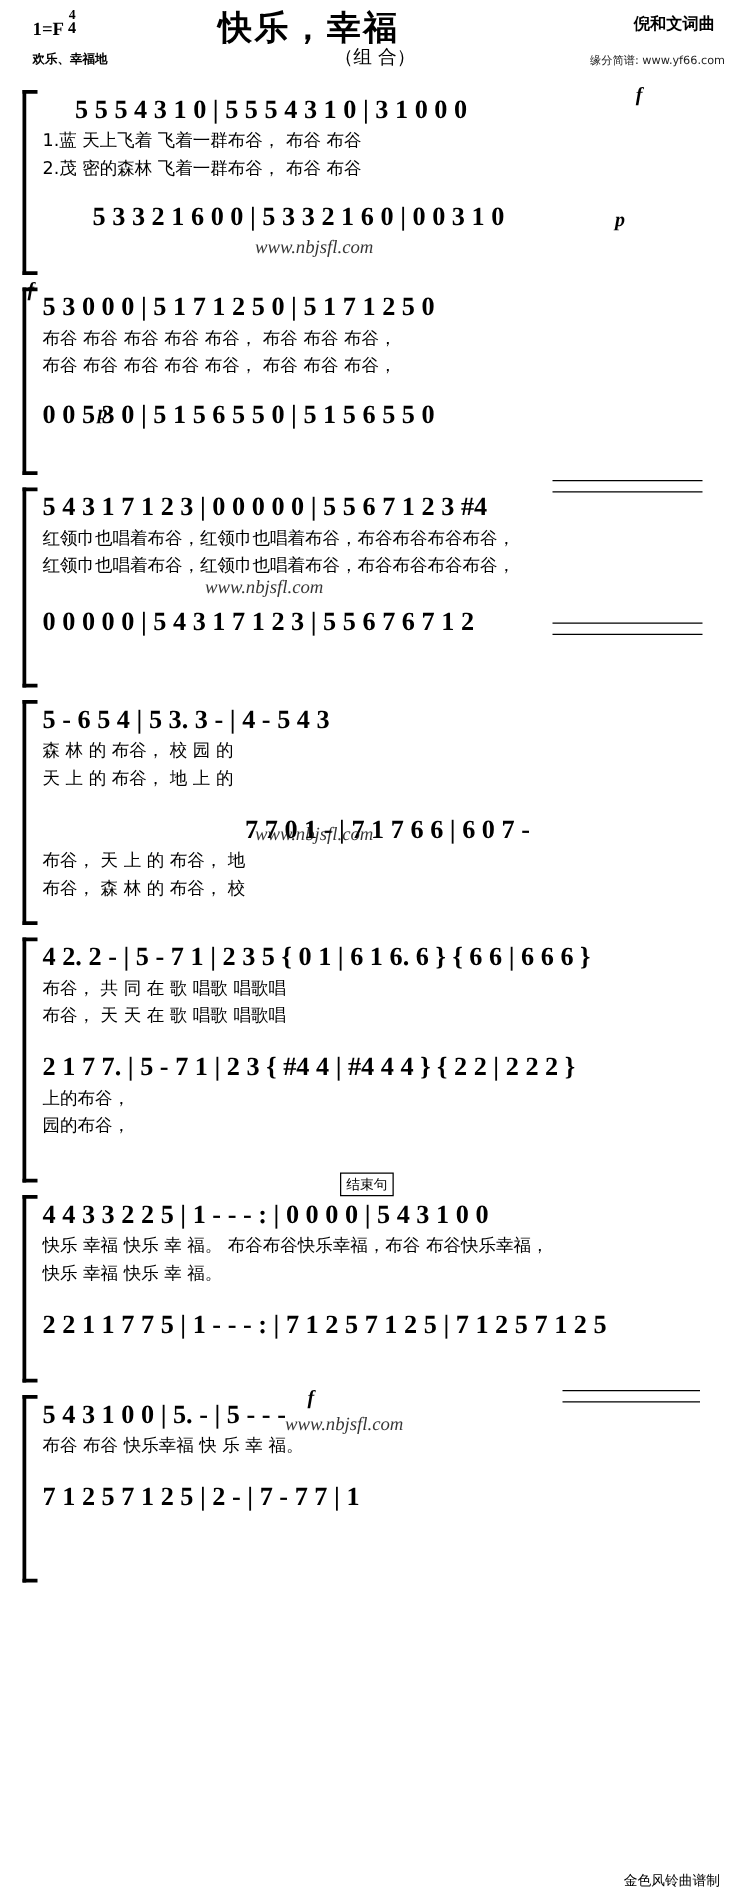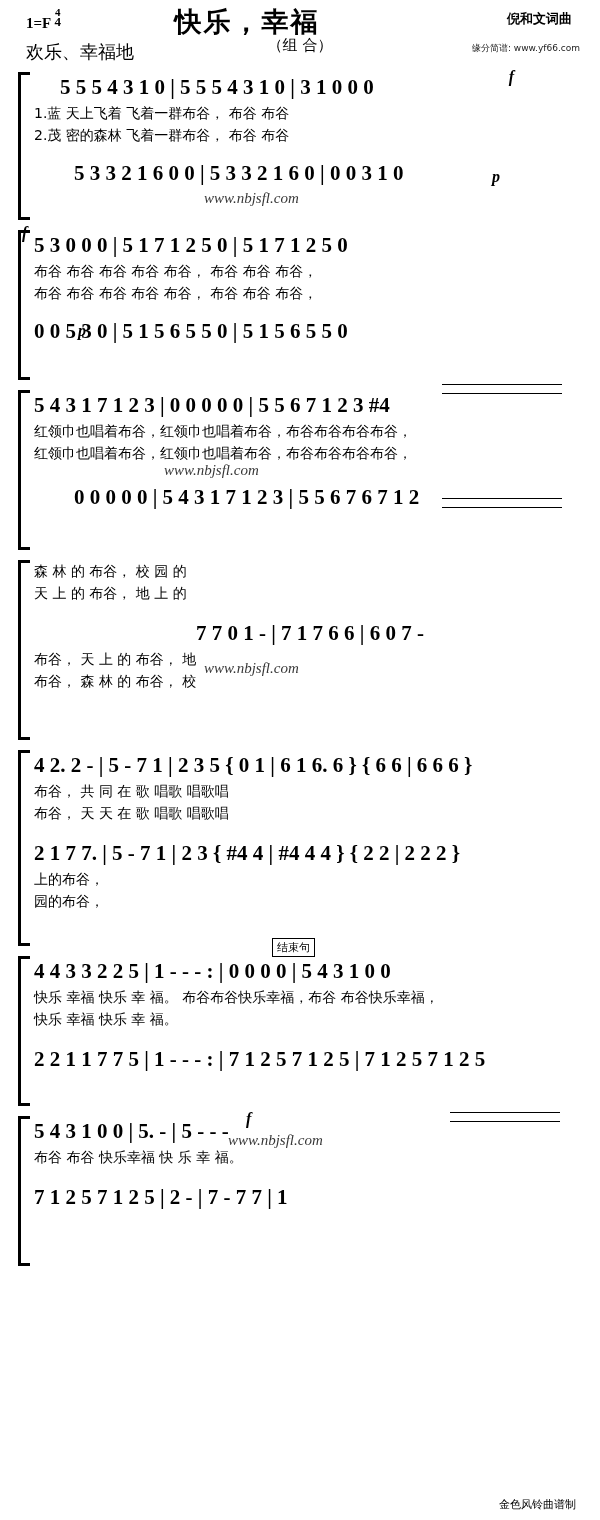--- a/index.html
+++ b/index.html
@@ -11,21 +11,21 @@
     position:relative;
     overflow:hidden;
   }
   .sheet{position:relative;width:600px;height:1520px;}
 
   
   .hdr{position:relative;height:72px;}
   .key{position:absolute;left:26px;top:10px;font-weight:bold;font-size:15px;font-family:"Liberation Serif",serif;}
   .key .ts{display:inline-block;position:relative;top:-2px;font-size:13px;line-height:9px;text-align:center;}
   .key .ts b{display:block;font-size:11px;}
-  .mood{position:absolute;left:26px;top:40px;font-weight:normal;font-size:18px;text-align:center;}
+  .mood{position:absolute;left:26px;top:40px;font-weight:bold;font-size:10px;text-align:center;}
   .title{position:absolute;left:0;top:4px;width:494px;text-align:center;font-size:27px;font-weight:bold;letter-spacing:2px;}
   .subtitle{position:absolute;left:0;top:36px;width:600px;text-align:center;font-size:15px;}
   .credit{position:absolute;right:28px;top:10px;font-size:13px;font-weight:bold;}
   .site{position:absolute;right:20px;top:42px;font-size:9px;color:#222;}
 
   
   .system{position:relative;margin:0 14px 10px 14px;}
   .brace{position:absolute;left:0;top:0;width:14px;height:100%;}
   .brace:before,.brace:after{content:"";position:absolute;left:4px;width:3px;background:#000;}
   .brace:before{top:0;bottom:0;}
@@ -105,33 +105,34 @@
 
   <div class="system" style="height:160px;">
     <div class="brace" style="height:160px;">
       <span class="bracket-top"></span>
       <span class="bracket-bot"></span>
     </div>
     <div class="staff">
       <div class="row notes">5 4 3 1  7 1 2 3 | 0  0  0   0   0 | 5 5  6 7  1 2 3 #4</div>
       <div class="row lyric">红领巾也唱着布谷，红领巾也唱着布谷，布谷布谷布谷布谷，</div>
       <div class="row lyric">红领巾也唱着布谷，红领巾也唱着布谷，布谷布谷布谷布谷，</div>
-      <div class="row notes" style="margin-top:18px;margin-left:40px;">0   0   0   0   0 | 5 4 3 1  7 1 2 3 | 5 5  6 7  6 7 1 2</div>
+      <div class="row notes" style="margin-top:18px;">0   0   0   0   0 | 5 4 3 1  7 1 2 3 | 5 5  6 7  6 7 1 2</div>
     </div>
     <div class="hairpin" style="right:24px;top:-6px;width:120px;"></div>
     <div class="hairpin" style="right:24px;top:108px;width:120px;"></div>
     <div class="wm" style="left:150px;top:72px;">www.nbjsfl.com</div>
   </div>
 
   <div class="system" style="height:180px;">
     <div class="brace" style="height:180px;">
       <span class="bracket-top"></span>
       <span class="bracket-bot"></span>
     </div>
     <div class="staff">
+      <div class="row notes">5  -  6 5 4 | 5 3.   3  - | 4  -  5 4 3</div>
       <div class="row lyric">森  林 的 布谷，            校     园  的</div>
       <div class="row lyric">天      上 的 布谷，            地     上  的</div>
       <div class="row notes" style="margin-top:14px;text-align:center;">7 7 0   1   - | 7  1 7 6   6 | 6  0  7  -</div>
       <div class="row lyric">布谷，  天     上 的 布谷，          地</div>
       <div class="row lyric">布谷，  森  林 的 布谷，          校</div>
     </div>
     <div class="wm" style="left:190px;top:100px;">www.nbjsfl.com</div>
   </div>
 
   <div class="system" style="height:196px;">

